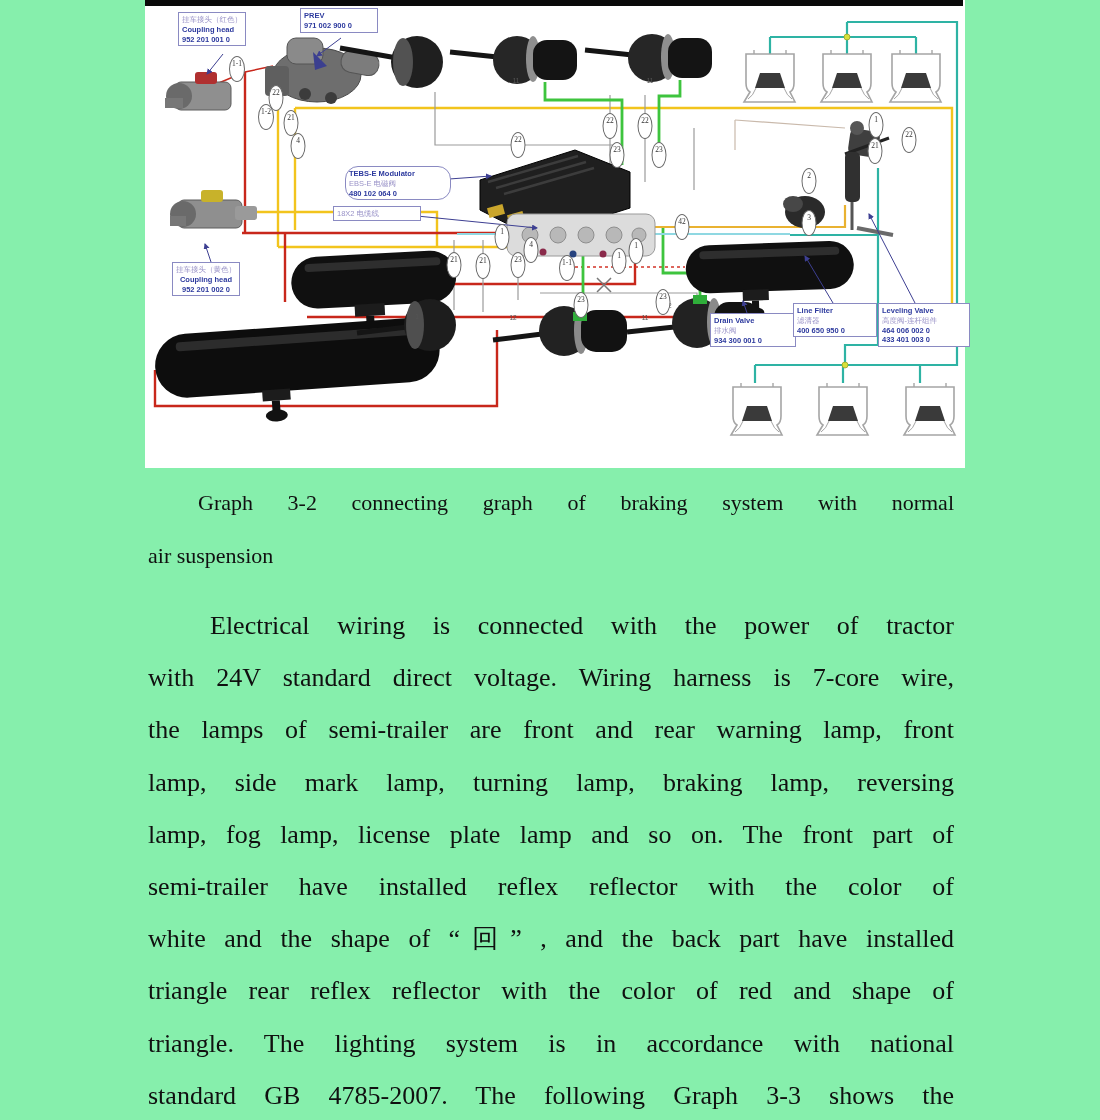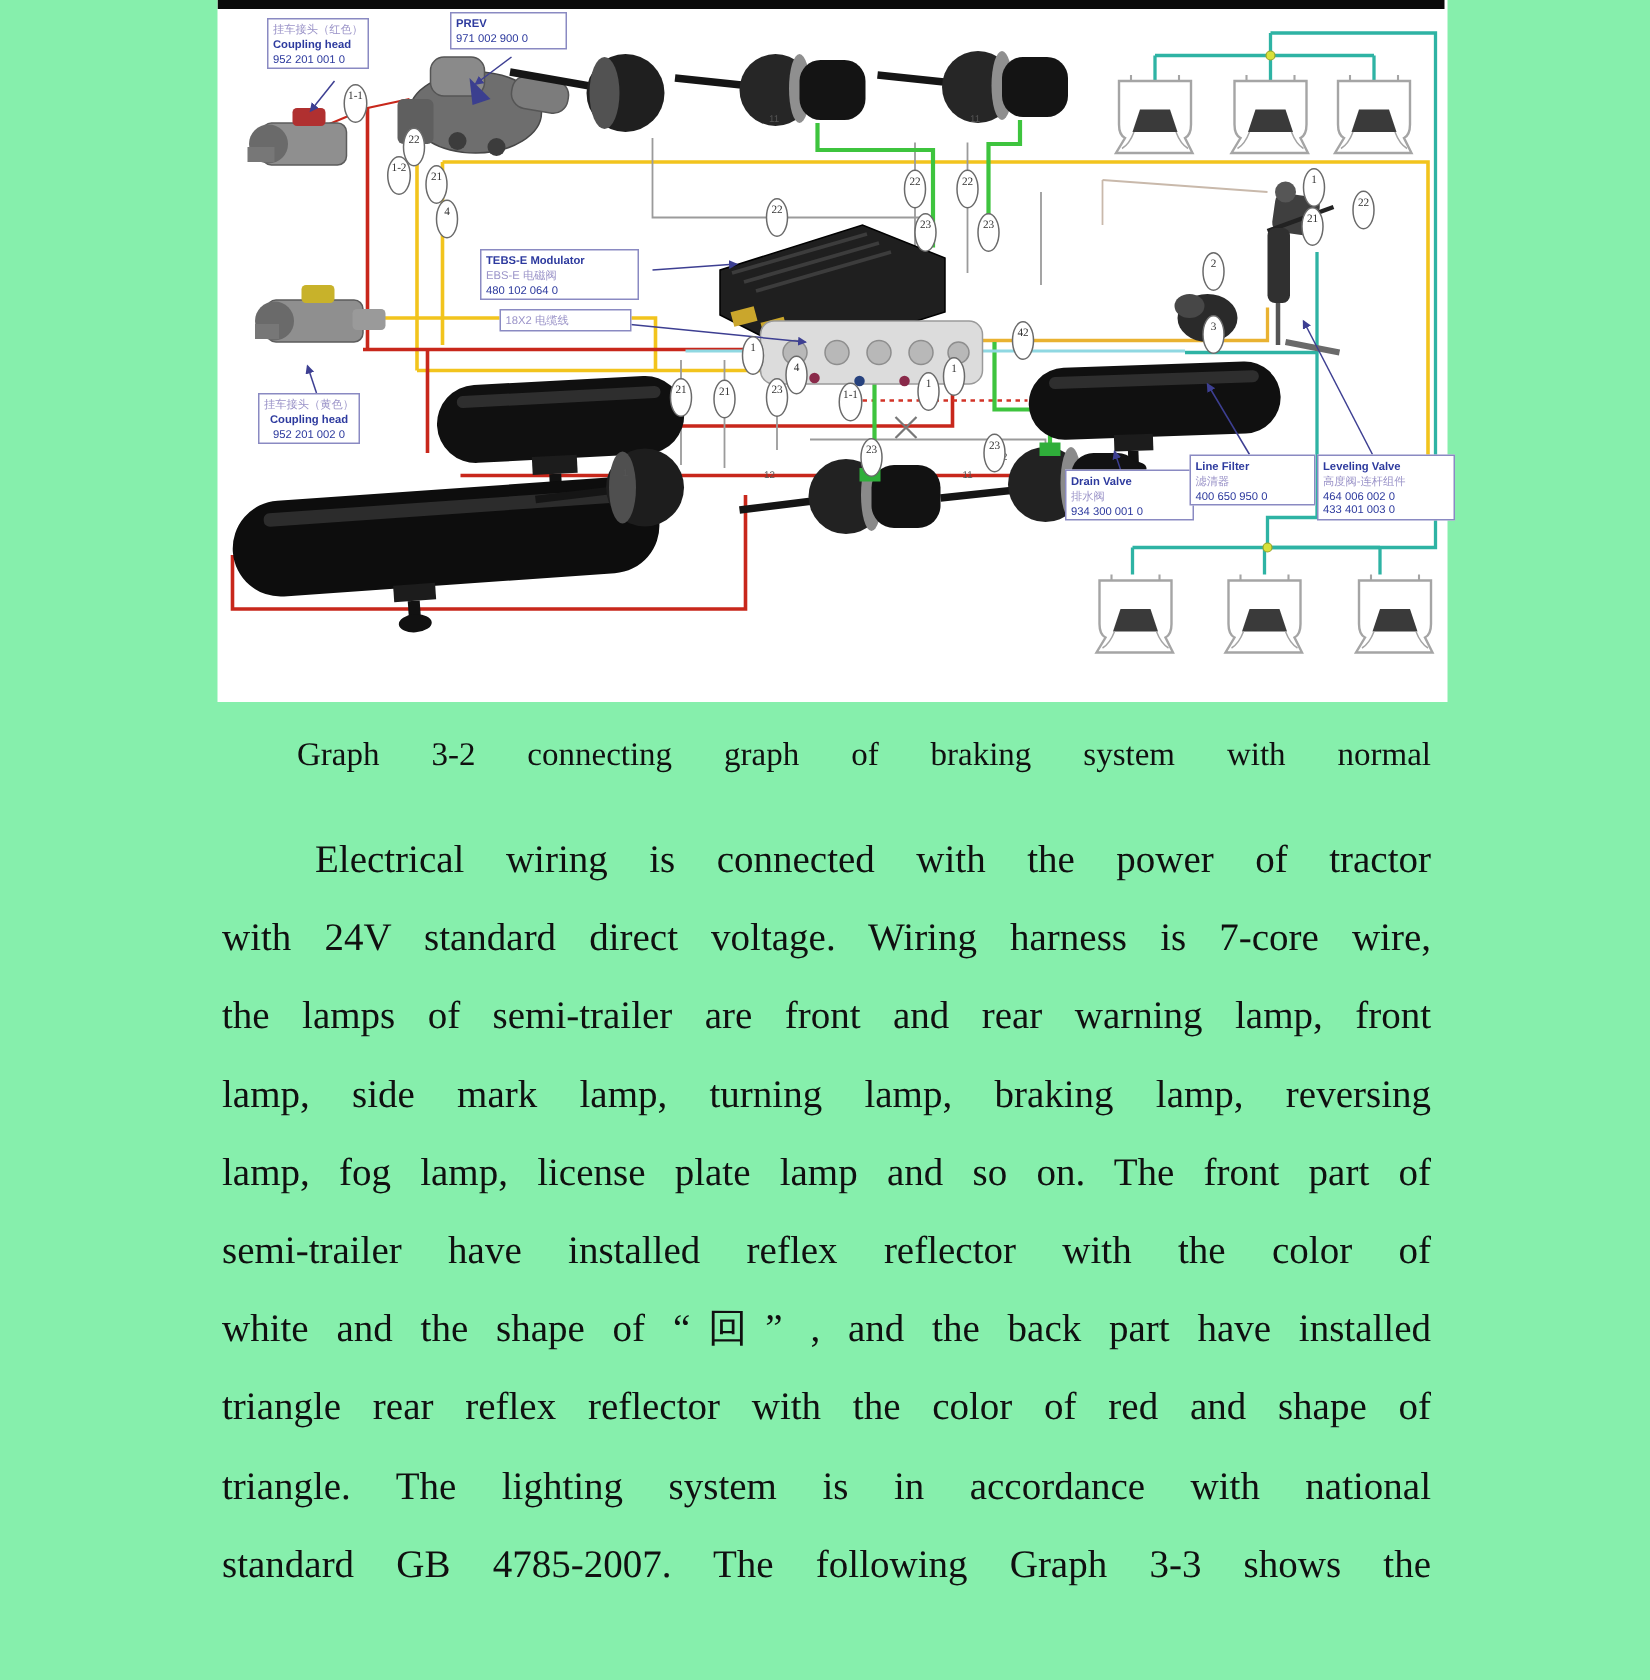--- a/index.html
+++ b/index.html
@@ -6,21 +6,21 @@
   .page{position:relative;width:1100px;height:1120px;background:#86efac;overflow:hidden;
         font-family:"Liberation Serif",serif;}
   
   .diagram{position:absolute;left:145px;top:0;width:820px;height:468px;background:#fff;}
   .dsvg{position:absolute;left:0;top:0;}
   .lbl{position:absolute;border:1px solid #8a8ac2;background:#fff;padding:2px 3px 1px 3px;
        font-family:"Liberation Sans",sans-serif;font-size:7.5px;line-height:1.3;color:#2d3a9e;
        white-space:nowrap;z-index:5;}
   .lbl .zh{color:#9a93c8;}
   .lbl .en{color:#2d3a9e;font-weight:bold;}
-  .lbl .num{color:#2d3a9e;}
+  .lbl .num{color:#2d3a9e;font-weight:bold;}
   .co{position:absolute;min-width:15px;height:26px;padding:0 2px;border:1px solid #6a6a6a;border-radius:50%;
       background:#fff;color:#333;font:7.5px/14px "Liberation Serif",serif;text-align:center;
       transform:translate(-50%,-50%);z-index:6;box-sizing:border-box;}
   .pm{position:absolute;font:6.5px "Liberation Sans",sans-serif;color:#555;transform:translate(-50%,-50%);z-index:4;}
   
   .textcol{position:absolute;left:148px;top:476px;width:806px;color:#101010;}
   .cap{font-size:22px;line-height:53px;}
   .capline1{text-align:justify;text-align-last:justify;text-indent:50px;}
   .capline2{text-align:left;}
   .bodyp{margin-top:18px;font-size:26px;line-height:52.2px;}
@@ -247,21 +247,21 @@
 
     <div class="lbl" style="left:33px;top:12px;">
       <div class="zh">挂车接头（红色）</div>
       <div class="en">Coupling head</div>
       <div class="num">952 201 001 0</div>
     </div>
     <div class="lbl" style="left:155px;top:8px;width:70px;">
       <div class="en">PREV</div>
       <div class="num">971 002 900 0</div>
     </div>
-    <div class="lbl" style="left:175px;top:166px;width:98px;">
+    <div class="lbl" style="left:200px;top:166px;width:98px;border-radius:13px;">
       <div class="en">TEBS-E Modulator</div>
       <div class="zh">EBS-E 电磁阀</div>
       <div class="num">480 102 064 0</div>
     </div>
     <div class="lbl" style="left:188px;top:206px;width:80px;">
       <div class="zh">18X2 电缆线</div>
     </div>
     <div class="lbl" style="left:27px;top:262px;text-align:center;">
       <div class="zh">挂车接头（黄色）</div>
       <div class="en">Coupling head</div>
@@ -318,20 +318,21 @@
         <span class="pm" style="left: 272px; top: 316px;">1</span>
         <span class="pm" style="left: 368px; top: 317px;">12</span>
         <span class="pm" style="left: 500px; top: 317px;">11</span>
         <span class="pm" style="left: 523px; top: 305px;">12</span>
       </div>
   </div>
 
   <div class="textcol">
     <div class="cap">
       <div class="capline1">Graph 3-2 connecting graph of braking system with normal</div>
+      <div class="capline2">air suspension</div>
     </div>
     <div class="bodyp" id="bodypara">
         <div class="jline ind">Electrical wiring is connected with the power of tractor</div>
         <div class="jline">with 24V standard direct voltage. Wiring harness is 7-core wire,</div>
         <div class="jline">the lamps of semi-trailer are front and rear warning lamp, front</div>
         <div class="jline">lamp, side mark lamp, turning lamp, braking lamp, reversing</div>
         <div class="jline">lamp, fog lamp, license plate lamp and so on. The front part of</div>
         <div class="jline">semi-trailer have installed reflex reflector with the color of</div>
         <div class="jline">white and the shape of “回” , and the back part have installed</div>
         <div class="jline">triangle rear reflex reflector with the color of red and shape of</div>

